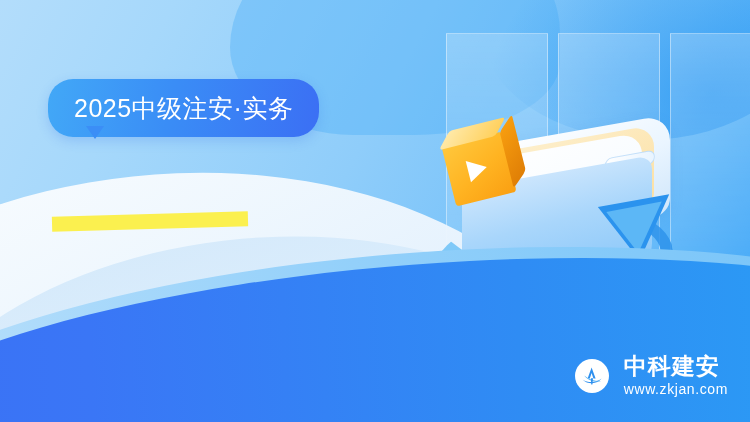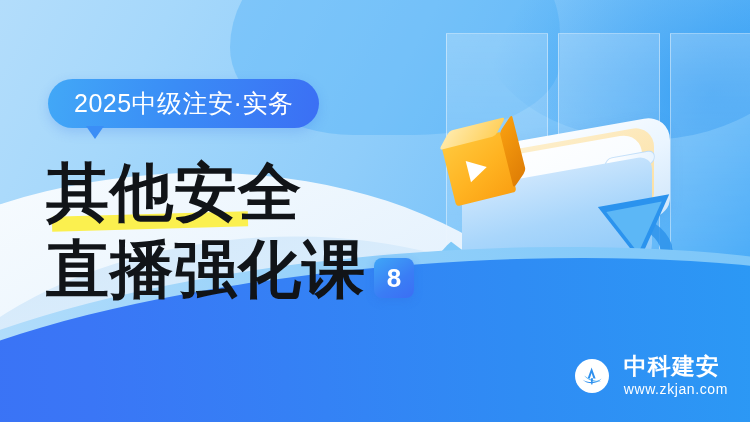--- a/index.html
+++ b/index.html
@@ -192,21 +192,21 @@
     width:0;height:0;
     border-top:11px solid transparent;
     border-bottom:11px solid transparent;
     border-left:19px solid #ffffff;
   }
 
   
   .pill{
     position:absolute;
     left:48px; top:79px;
-    height:49px;
+    height:58px;
     padding:0 26px;
     display:flex; align-items:center;
     border-radius:25px;
     background:linear-gradient(100deg,#42a8f7 0%,#3a8df6 45%,#3b6ff4 100%);
     box-shadow:0 4px 12px rgba(50,110,230,.22);
   }
   .pill-text{
     color:#ffffff;
     font-size:25px;
     letter-spacing:.5px;
@@ -335,25 +335,20 @@
   <div class="wave-main"></div>
 
   <div class="pill">
     <span class="pill-text">2025中级注安·实务</span>
   </div>
   <div class="pill-tail"></div>
 
   <div class="headline">
     <div class="hl-row">
       <span class="highlight"></span>
-      <span class="hl-text">其他安全</span>
-    </div>
-    <div class="hl-row">
-      <span class="hl-text">直播强化课</span>
-      <span class="badge">8</span>
     </div>
   </div>
 
   <div class="logo">
     <span class="logo-mark">
       <svg width="28" height="28" viewBox="0 0 28 28" aria-hidden="true">
         <circle cx="14" cy="14" r="13.2" fill="#ffffff"></circle>
         <path d="M13.6 5.6 L17.6 16.4 L15.4 16.4 L13.6 11.1 L11.8 16.4 L9.6 16.4 Z" fill="#2f90ee"></path>
         <path d="M4.6 17.4 C9.5 20.9 18.2 21.2 23.6 16.6 C19.4 22.4 9.8 22.9 4.6 17.4 Z" fill="#2f90ee"></path>
         <path d="M6.2 13.4 C11.4 17.8 19.0 19.6 23.1 18.9 C17.2 20.8 9.2 18.2 6.2 13.4 Z" fill="#5cb7f6"></path>

